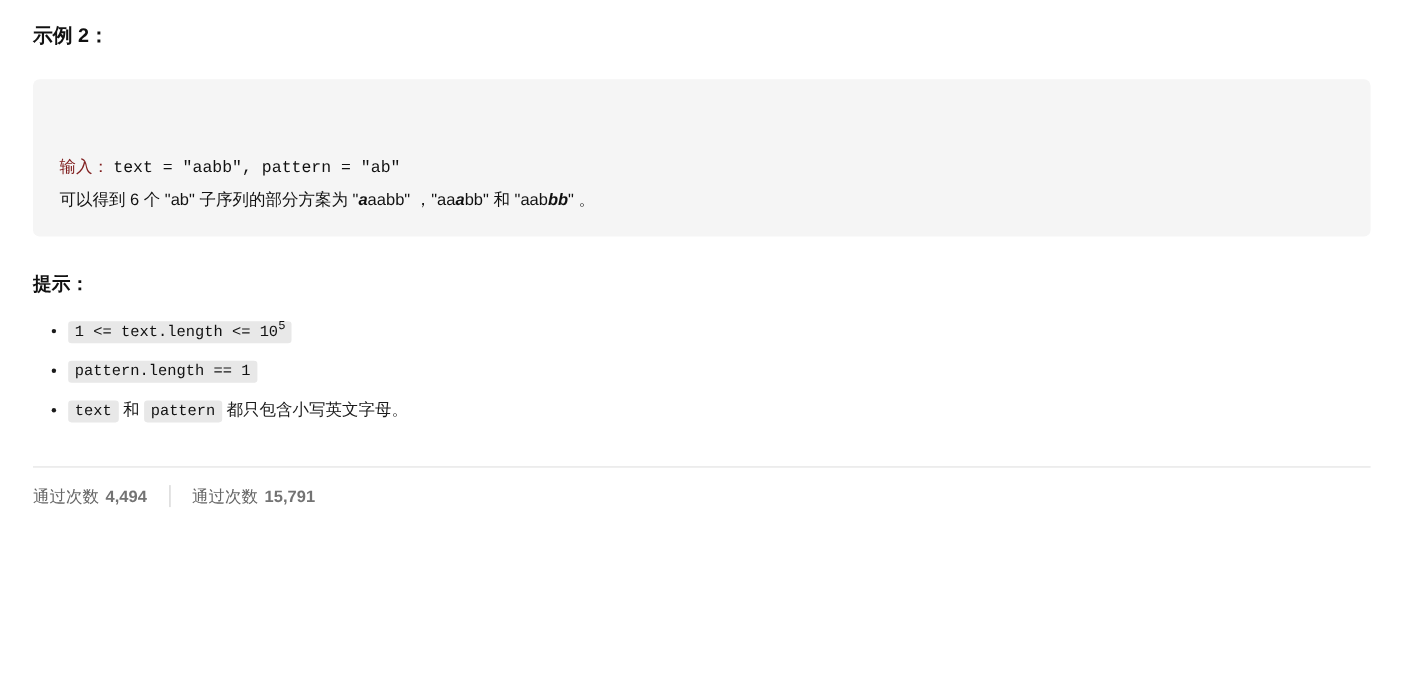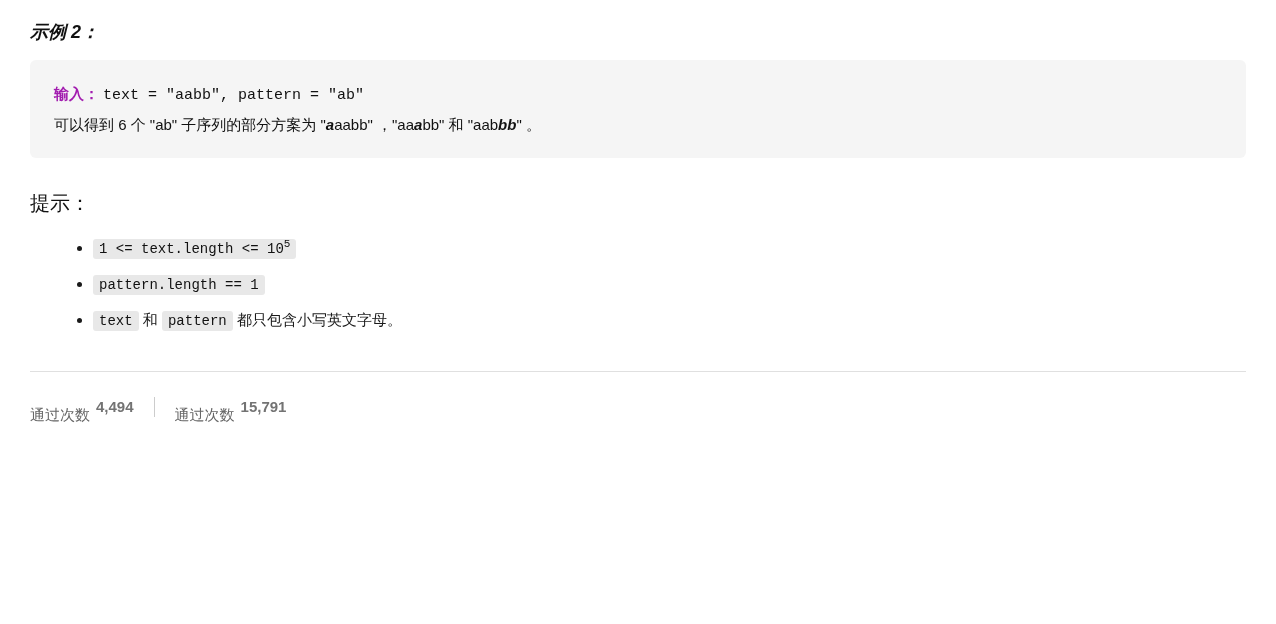--- a/index.html
+++ b/index.html
@@ -13,79 +13,78 @@
       font-size: 16px;
       color: #1a1a1a;
       background: #ffffff;
       padding: 20px 30px;
       max-width: 1276px;
     }
 
     .section-title {
       font-size: 18px;
       font-weight: 600;
-      margin-bottom: 16px;
+      margin-bottom: 28px;
       color: #111;
-      font-style: italic;
     }
 
     .code-block {
       background: #f5f5f5;
       border-radius: 6px;
       padding: 20px 24px;
       margin-bottom: 24px;
       font-size: 15px;
       line-height: 1.8;
     }
 
     .code-block .line {
       display: flex;
       align-items: baseline;
       gap: 0;
     }
 
     .code-block .label {
-      font-weight: 700;
-      color: #a21caf;
+      font-weight: 400;
+      color: #7f1d1d;
       white-space: nowrap;
+      margin-top: 46px;
     }
 
     .code-block .value {
       font-family: "SFMono-Regular", Consolas, "Liberation Mono", Menlo, monospace;
       color: #111;
       margin-left: 4px;
     }
 
     .code-block .explain-text {
       color: #111;
       margin-top: 2px;
     }
 
     .hint-section {
       margin-top: 32px;
       margin-bottom: 24px;
     }
 
     .hint-title {
-      font-size: 20px;
-      font-weight: 400;
+      font-size: 17px;
+      font-weight: 700;
       margin-bottom: 16px;
       color: #111;
     }
 
     .hint-list {
       list-style: disc;
       padding-left: 32px;
       line-height: 2.0;
     }
 
     .hint-list li {
       margin-bottom: 6px;
       font-size: 15px;
-      margin-left: 31px;
     }
 
     code.inline {
       background: #e8e8e8;
       border-radius: 3px;
       padding: 2px 6px;
       font-family: "SFMono-Regular", Consolas, "Liberation Mono", Menlo, monospace;
       font-size: 14px;
       color: #111;
     }
@@ -102,21 +101,20 @@
     }
 
     .stat-item {
       display: flex;
       align-items: center;
       gap: 6px;
     }
 
     .stat-label {
       color: #666;
-      margin-top: 18px;
     }
 
     .stat-value {
       font-weight: 700;
       color: #737373;
     }
 
     .stat-divider {
       width: 1px;
       height: 20px;

